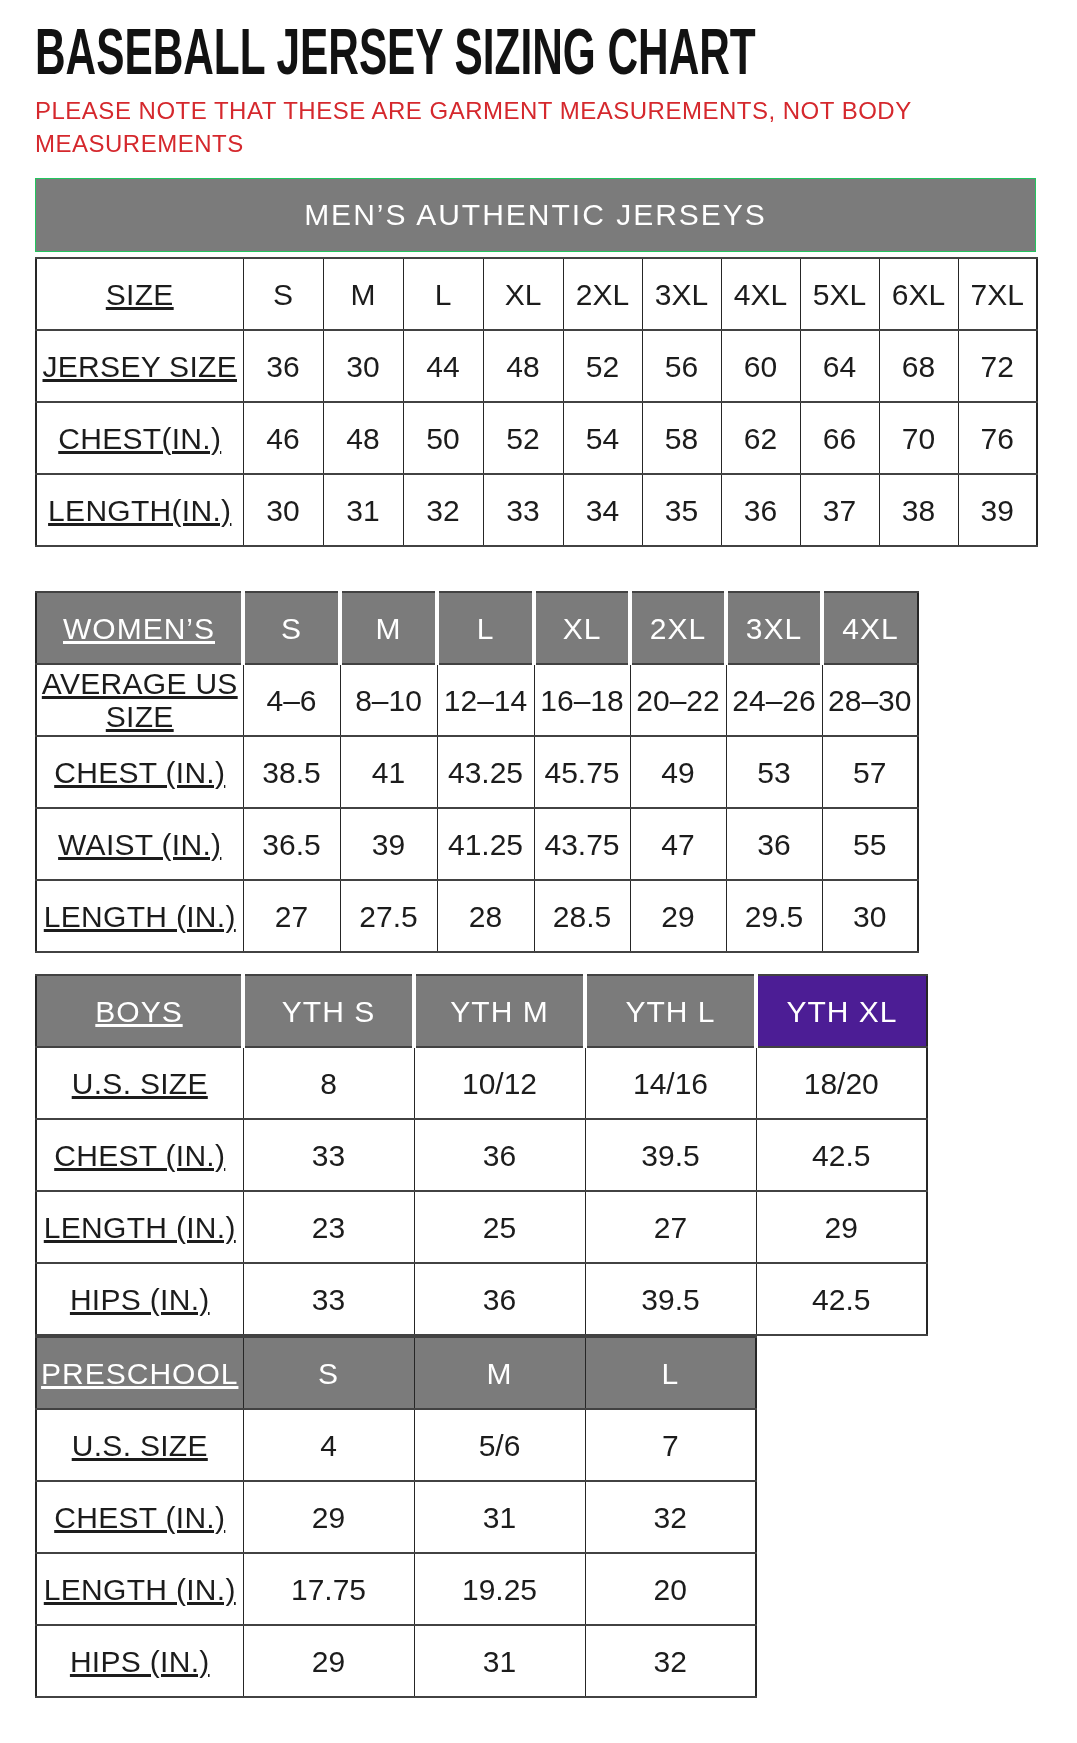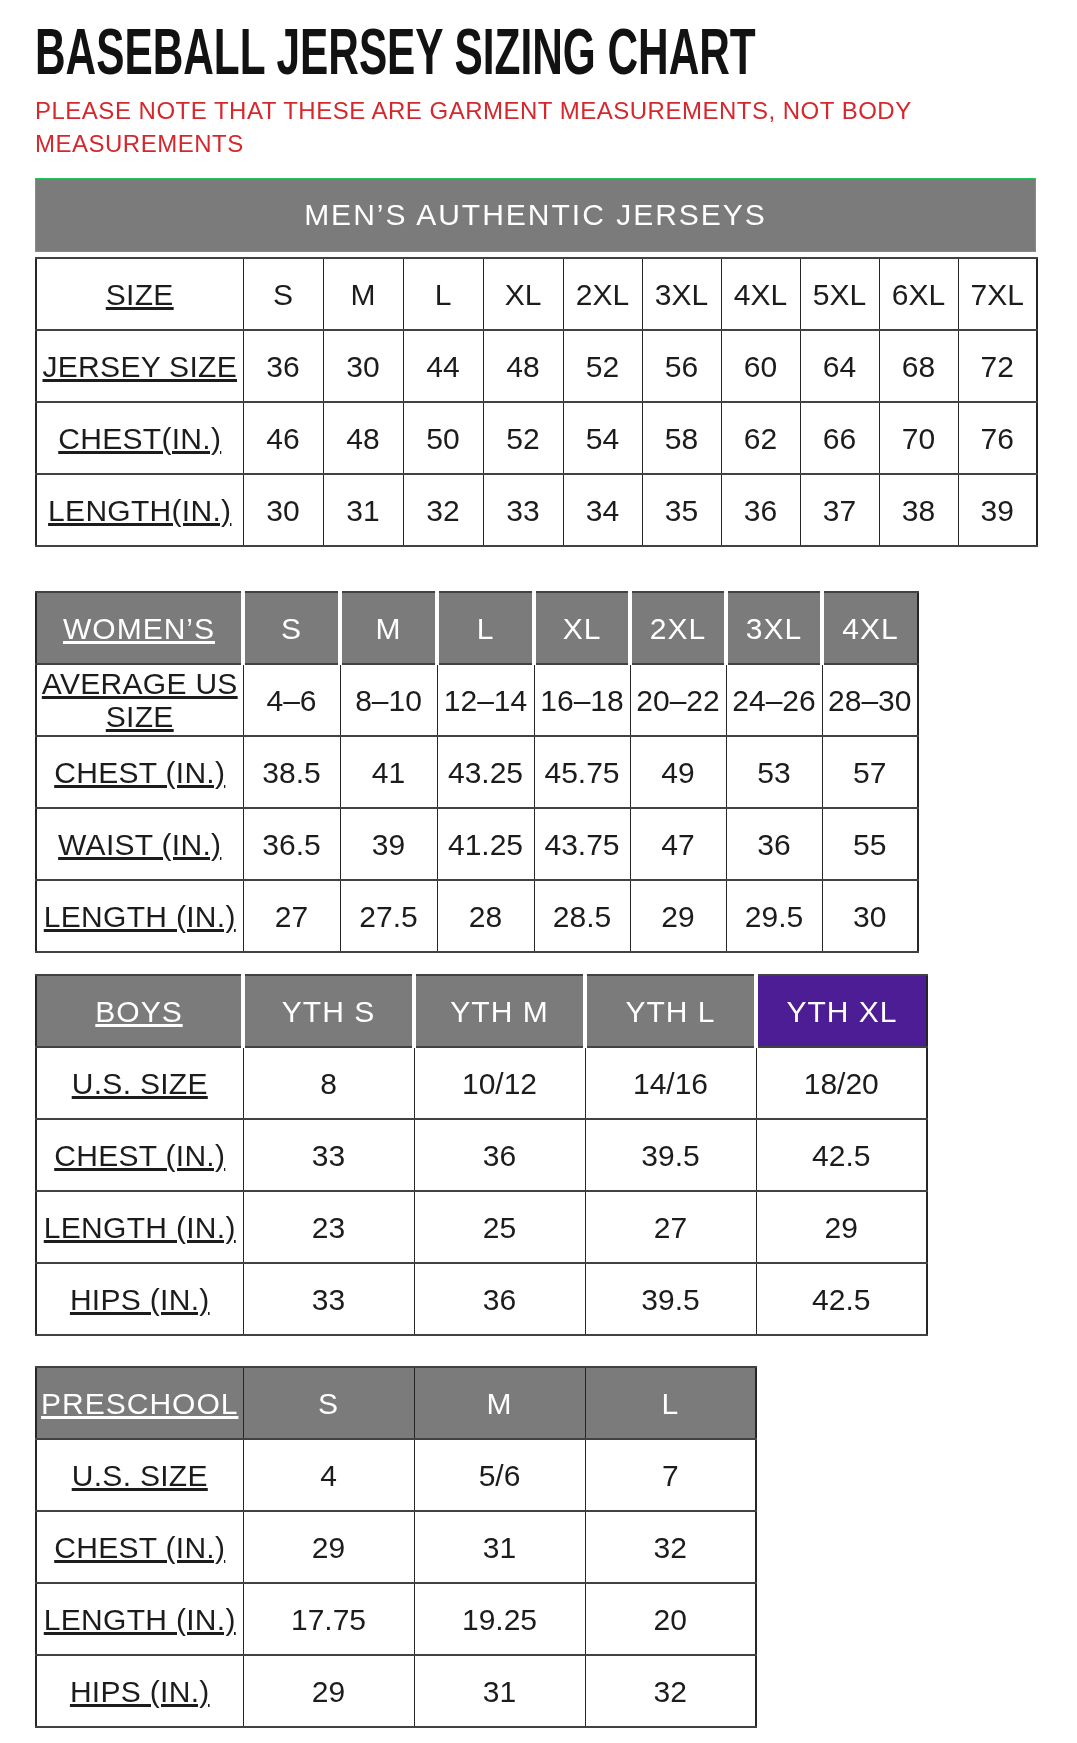--- a/index.html
+++ b/index.html
@@ -50,21 +50,21 @@
   td.lbl{font-size:28px;letter-spacing:0.3px;text-decoration:underline;}
   td.hd{
     color:#ffffff;font-size:30px;letter-spacing:1px;
     border-bottom:3px solid #2d2d2d;
   }
   
   table.gap-hd tr.hdr td.hd + td.hd{border-left:4px solid #ffffff;}
 
   .mens-tbl{margin-bottom:44px;}
   .womens-tbl{margin-bottom:21px;}
-  .boys-tbl{margin-bottom:30px;}
+  .boys-tbl{}
   .preschool-tbl{margin-bottom:0;}
 </style>
 </head>
 <body>
 
 <div class="page">
 
   <h1 class="title"><span class="title-inner">BASEBALL JERSEY SIZING CHART</span></h1>
 
   <p class="note" style="color:#d5282d"><span>PLEASE NOTE THAT THESE ARE GARMENT MEASUREMENTS, NOT BODY</span><br><span>MEASUREMENTS</span></p>

